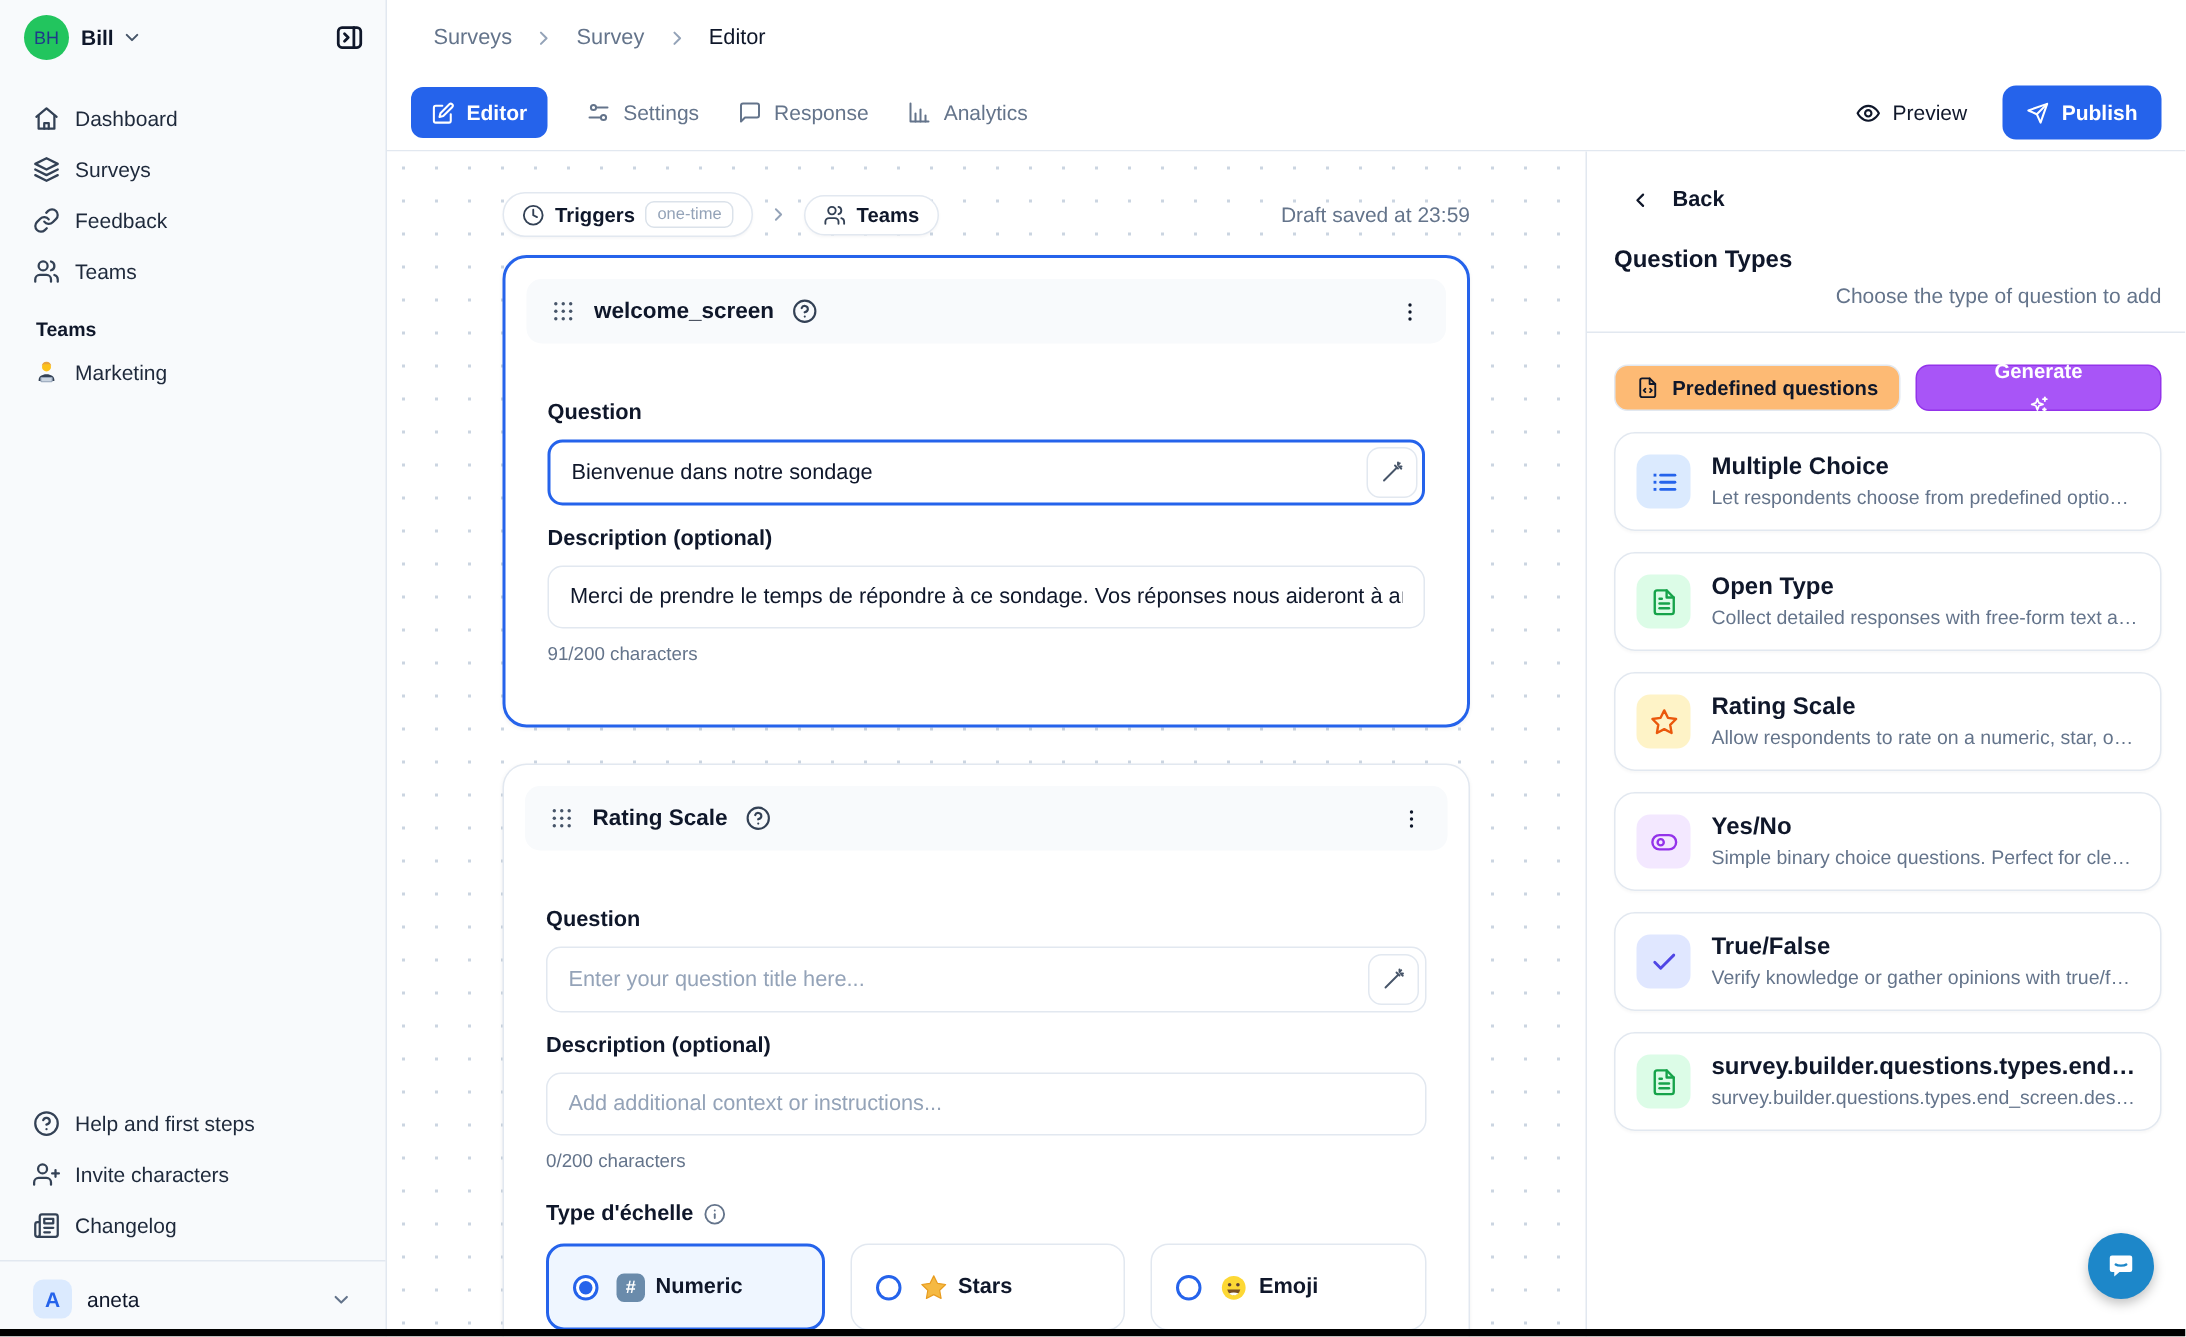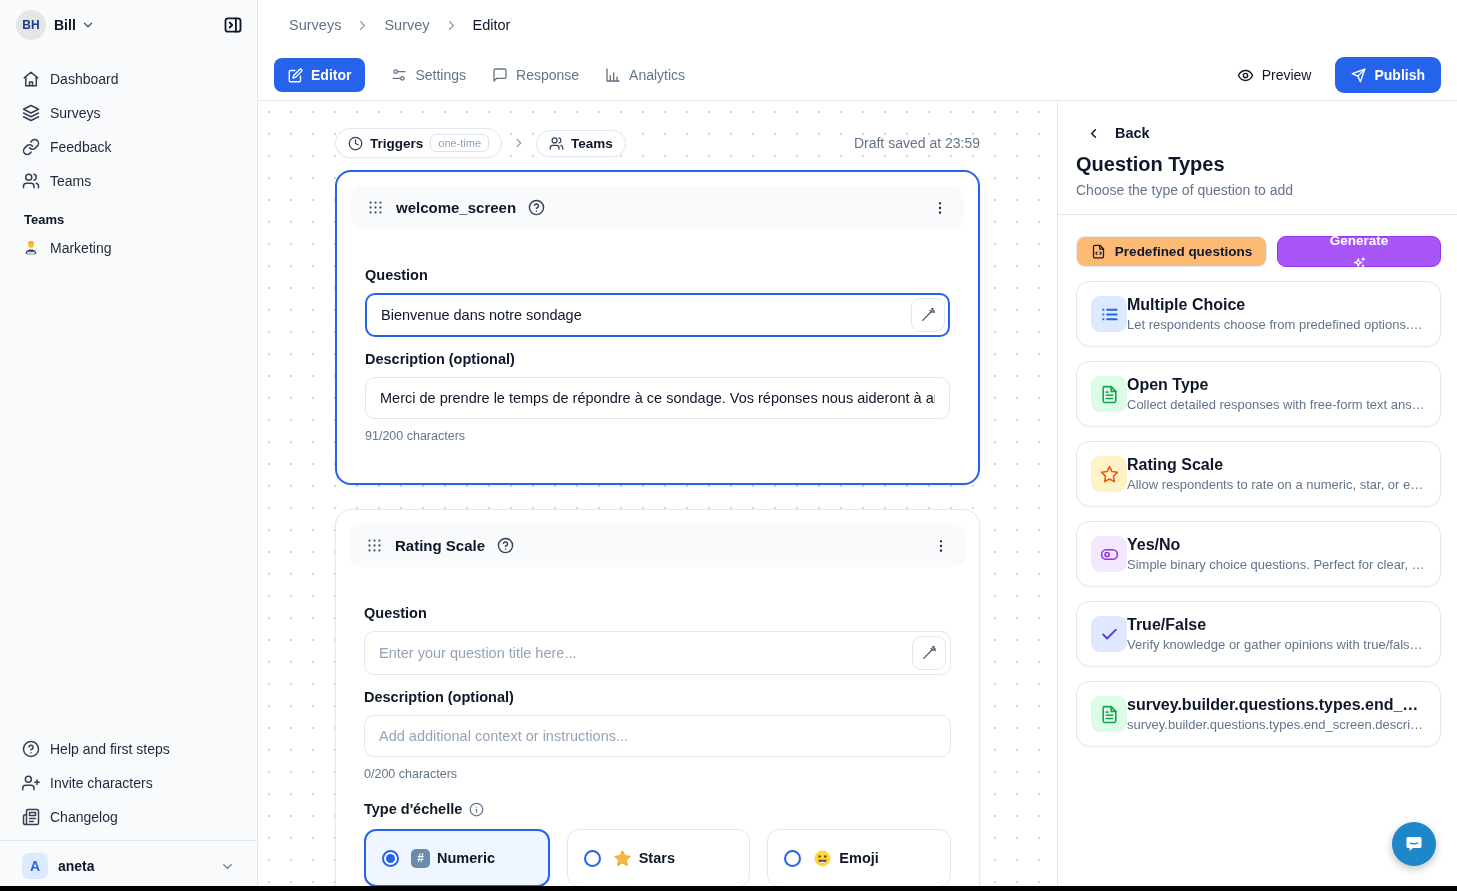--- a/index.html
+++ b/index.html
@@ -3,32 +3,32 @@
 <meta charset="utf-8">
 <style>
   * { margin:0; padding:0; box-sizing:border-box; }
   html,body { width:1457px; height:891px; overflow:hidden; }
   body { font-family:"Liberation Sans", sans-serif; background:#fff; color:#0f172a; display:flex; position:relative; }
   svg { display:block; }
 
   
   .sidebar { width:258px; min-width:258px; background:#f8fafc; border-right:1px solid #e2e8f0; display:flex; flex-direction:column; }
   .sb-top { height:50px; display:flex; align-items:center; padding:0 14px 0 16px; }
-  .avatar-bh { width:30px; height:30px; border-radius:50%; background:#e5e5e5; color:#1e3a8a; font-size:12px; font-weight:bold; display:flex; align-items:center; justify-content:center; }
+  .avatar-bh { width:30px; height:30px; border-radius:50%; background:#22c55e; color:#1e3a8a; font-size:12px; font-weight:normal; display:flex; align-items:center; justify-content:center; }
   .sb-user-name { font-size:14px; font-weight:700; margin-left:8px; }
   .sb-top .chev { margin-left:5px; color:#475569; }
   .sb-collapse { margin-left:auto; color:#0f172a; cursor:pointer; }
   .sb-nav { padding:12px 12px 0 12px; }
   .sb-item { display:flex; align-items:center; gap:10px; padding:8px 10px; border-radius:8px; font-size:14px; font-weight:500; color:#1e293b; cursor:pointer; }
   .sb-item .ic { color:#334155; }
   .sb-section { font-size:13px; font-weight:700; color:#0f172a; padding:14px 10px 4px 12px; }
   .sb-footer { margin-top:auto; padding:8px 12px 0 12px; }
   .sb-account { display:flex; align-items:center; gap:10px; padding:12px 10px; margin:6px -12px 0 -12px; border-top:1px solid #e2e8f0; padding-left:22px; padding-right:22px; }
   .avatar-a { width:26px; height:26px; border-radius:7px; background:#dbeafe; color:#2563eb; font-weight:bold; font-size:14px; display:flex; align-items:center; justify-content:center; }
-  .sb-account .nm { font-size:14px; font-weight:700; }
+  .sb-account .nm { font-size:14px; font-weight:400; }
   .sb-account .chev { margin-left:auto; color:#64748b; }
 
   
   .main { flex:1; display:flex; flex-direction:column; min-width:0; }
   .breadcrumb-bar { height:50px; display:flex; align-items:center; gap:14px; padding-left:31px; background:#fff; }
   .crumb { font-size:14.5px; color:#64748b; cursor:pointer; }
   .crumb.current { color:#0f172a; }
   .crumb-sep { color:#94a3b8; }
 
   .tabbar { height:51px; border-bottom:1px solid #e2e8f0; display:flex; align-items:center; padding:0 16px; gap:26px; background:#fff; }
@@ -71,27 +71,27 @@
   .scale-opt.selected { border:2px solid #2563eb; background:#eff6ff; }
   .radio { width:17px; height:17px; border-radius:50%; border:2px solid #2563eb; background:#fff; }
   .radio.on { border:2px solid #2563eb; display:flex; align-items:center; justify-content:center; }
   .radio.on::after { content:""; width:9px; height:9px; border-radius:50%; background:#2563eb; }
   .scale-opt .lbl { font-size:14.5px; font-weight:600; color:#0f172a; display:flex; align-items:center; gap:7px; }
   .keycap { width:19px; height:19px; border-radius:5px; background:#6a8bab; color:#fff; font-size:12px; font-weight:bold; display:flex; align-items:center; justify-content:center; }
 
   
   .panel { width:400px; min-width:400px; background:#fff; border-left:1px solid #e2e8f0; padding:24px 16px 0 18px; overflow:hidden; }
   .back-row { display:flex; align-items:center; gap:14px; font-size:14.5px; font-weight:600; color:#0f172a; cursor:pointer; padding-left:10px; }
-  .panel-title { font-size:20px; font-weight:bold; margin-top:12px; }
-  .panel-sub { font-size:14px; color:#64748b; margin-top:6px; }
+  .panel-title { font-size:16px; font-weight:bold; margin-top:24px; }
+  .panel-sub { font-size:14px; color:#64748b; margin-top:6px;text-align:right; }
   .panel-divider { height:1px; background:#e2e8f0; margin:16px -16px 0 -18px; }
   .panel-actions { display:flex; gap:10px; margin-top:21px; }
   .predef-btn { flex:1; display:flex; align-items:center; justify-content:center; gap:9px; background:#fdba74; border:1px solid #e2e8f0; border-radius:9px; height:31px; font-size:13.5px; font-weight:600; color:#0f172a; cursor:pointer; font-family:"Liberation Sans",sans-serif; }
   .generate-btn { width:164px; display:flex; align-items:center; justify-content:center; gap:8px; background:#a855f7; border:1px solid #9333ea; border-radius:9px; height:31px; font-size:13.5px; font-weight:600; color:#fff; cursor:pointer; font-family:"Liberation Sans",sans-serif;flex-direction:column; }
-  .qt-card { display:flex; align-items:center; border:1px solid #e2e8f0; border-radius:14px; padding:14px 14px; margin-top:14px; background:#fff; cursor:pointer; box-shadow:0 1px 2px rgba(15,23,42,.03); }
+  .qt-card { display:flex; align-items:center; gap:14px; border:1px solid #e2e8f0; border-radius:14px; padding:14px 14px; margin-top:14px; background:#fff; cursor:pointer; box-shadow:0 1px 2px rgba(15,23,42,.03); }
   .qt-icon { width:36px; height:36px; border-radius:9px; display:flex; align-items:center; justify-content:center; flex-shrink:0; }
   .qt-blue  { background:#dbeafe; color:#2563eb; }
   .qt-green { background:#dcfce7; color:#16a34a; }
   .qt-amber { background:#fef3c7; color:#ea580c; }
   .qt-purple{ background:#f3e8ff; color:#9333ea; }
   .qt-indigo{ background:#e0e7ff; color:#4f46e5; }
   .qt-text { min-width:0; }
   .qt-title { font-size:16px; font-weight:700; color:#0f172a; white-space:nowrap; overflow:hidden; text-overflow:ellipsis; }
   .qt-desc { font-size:13px; color:#64748b; margin-top:3px; white-space:nowrap; overflow:hidden; text-overflow:ellipsis; }
 

